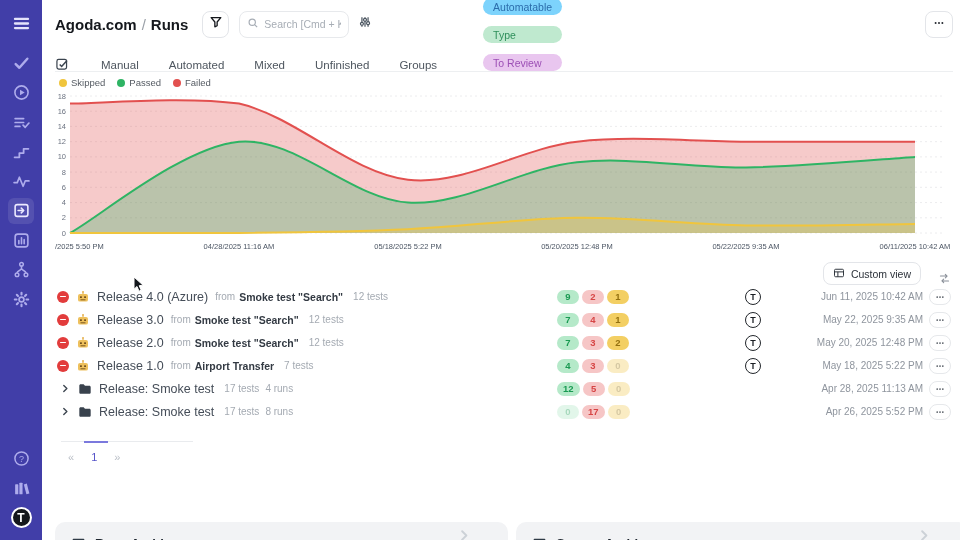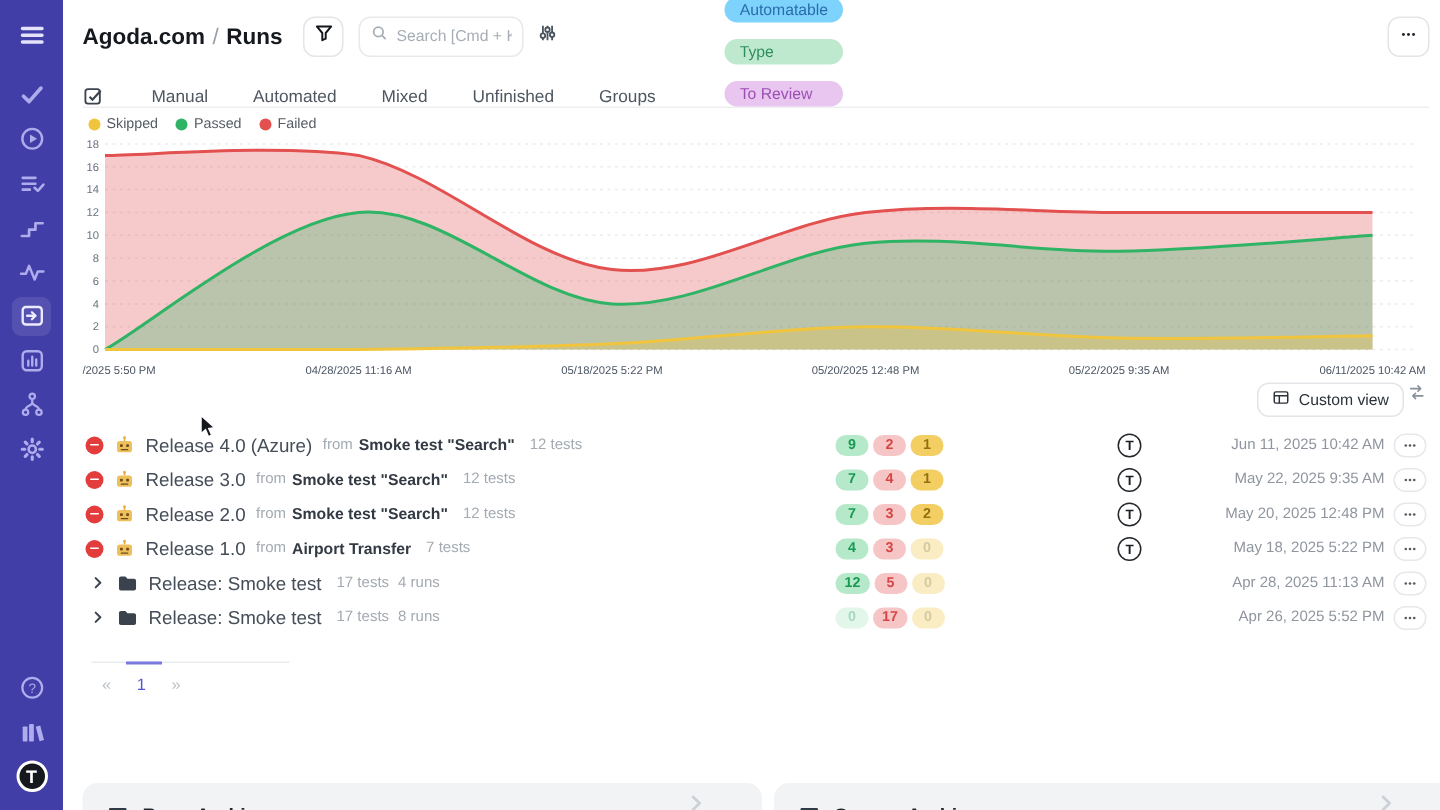--- a/index.html
+++ b/index.html
@@ -56,21 +56,21 @@
   
   .legend { height:17px; display:flex; align-items:center; gap:12px; padding:4px 0 0 4px; }
   .legend-item { display:flex; align-items:center; gap:4px; font-size:9.5px; color:#555b63; }
   .legend-dot { width:8px; height:8px; border-radius:50%; }
 
   
   .chart-wrap { height:164px; margin-top:2px; }
   .chart-wrap svg { display:block; }
 
   
-  .table-toolbar { height:30px; display:flex; align-items:flex-start; justify-content:flex-end; gap:2px; padding-right:2px; }
+  .table-toolbar { height:30px; display:flex; align-items:flex-end; justify-content:flex-end; gap:17px; padding-right:2px; }
   .cv-btn { height:23px; border:1px solid #e3e5e9; border-radius:8px; background:#fff; display:flex;
     align-items:center; gap:6px; padding:0 9px; font-size:10.5px; color:#2c323a; cursor:pointer; }
   .cv-btn svg { width:12px; height:12px; }
   .sort-icon { color:#8a9099; display:flex; cursor:pointer; }
   .sort-icon svg { width:13px; height:13px; }
 
   
   .rows { }
   .run-row { position:relative; height:23px; display:flex; align-items:center; font-size:12.5px; }
   .status-dot { width:12px; height:12px; border-radius:50%; background:#e23c3c; display:inline-flex;

